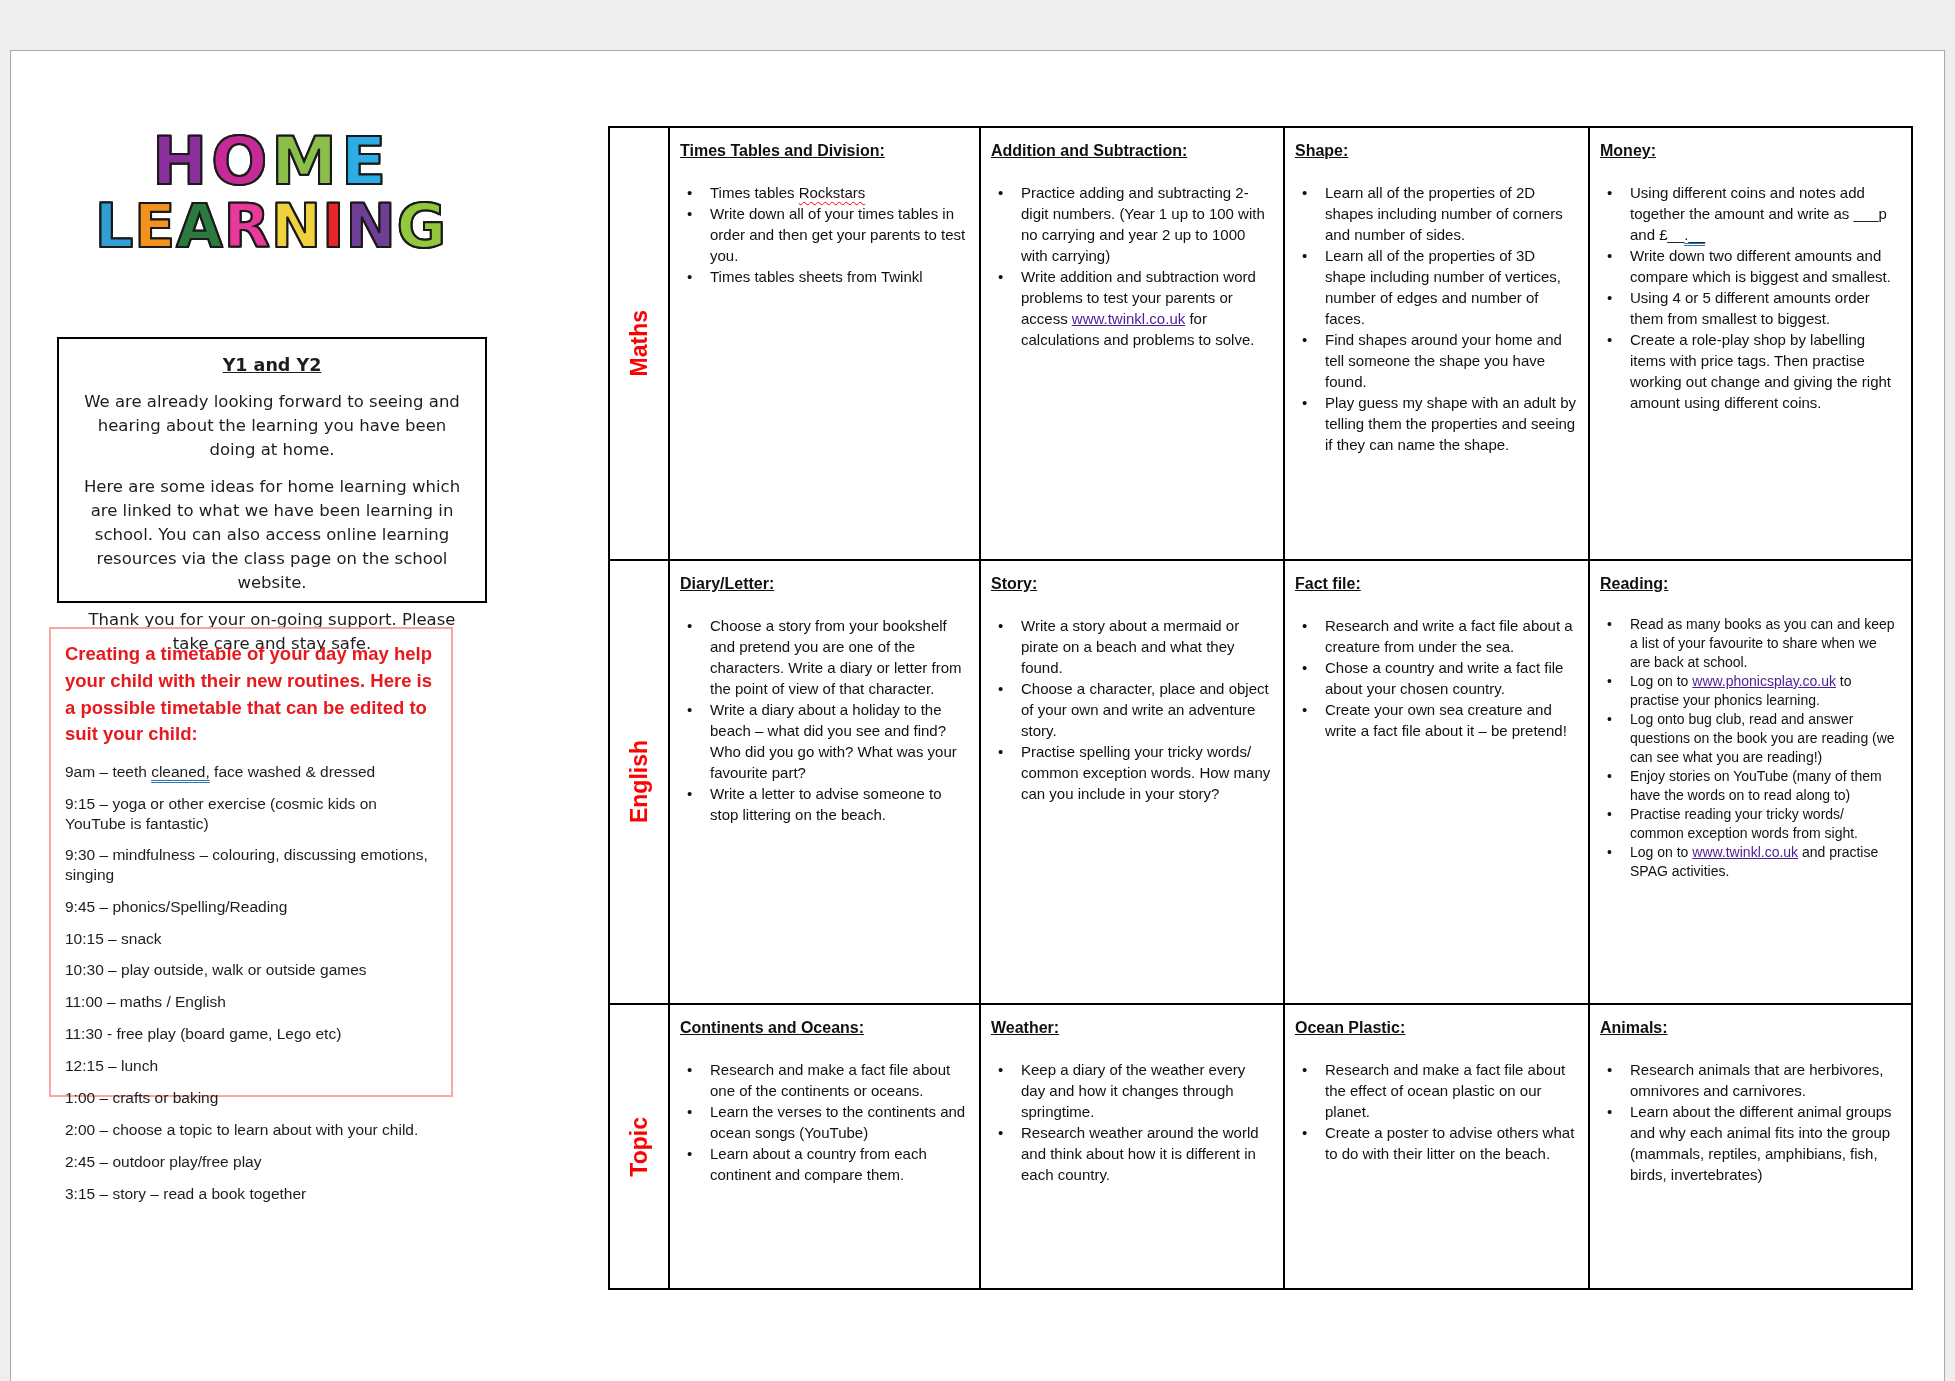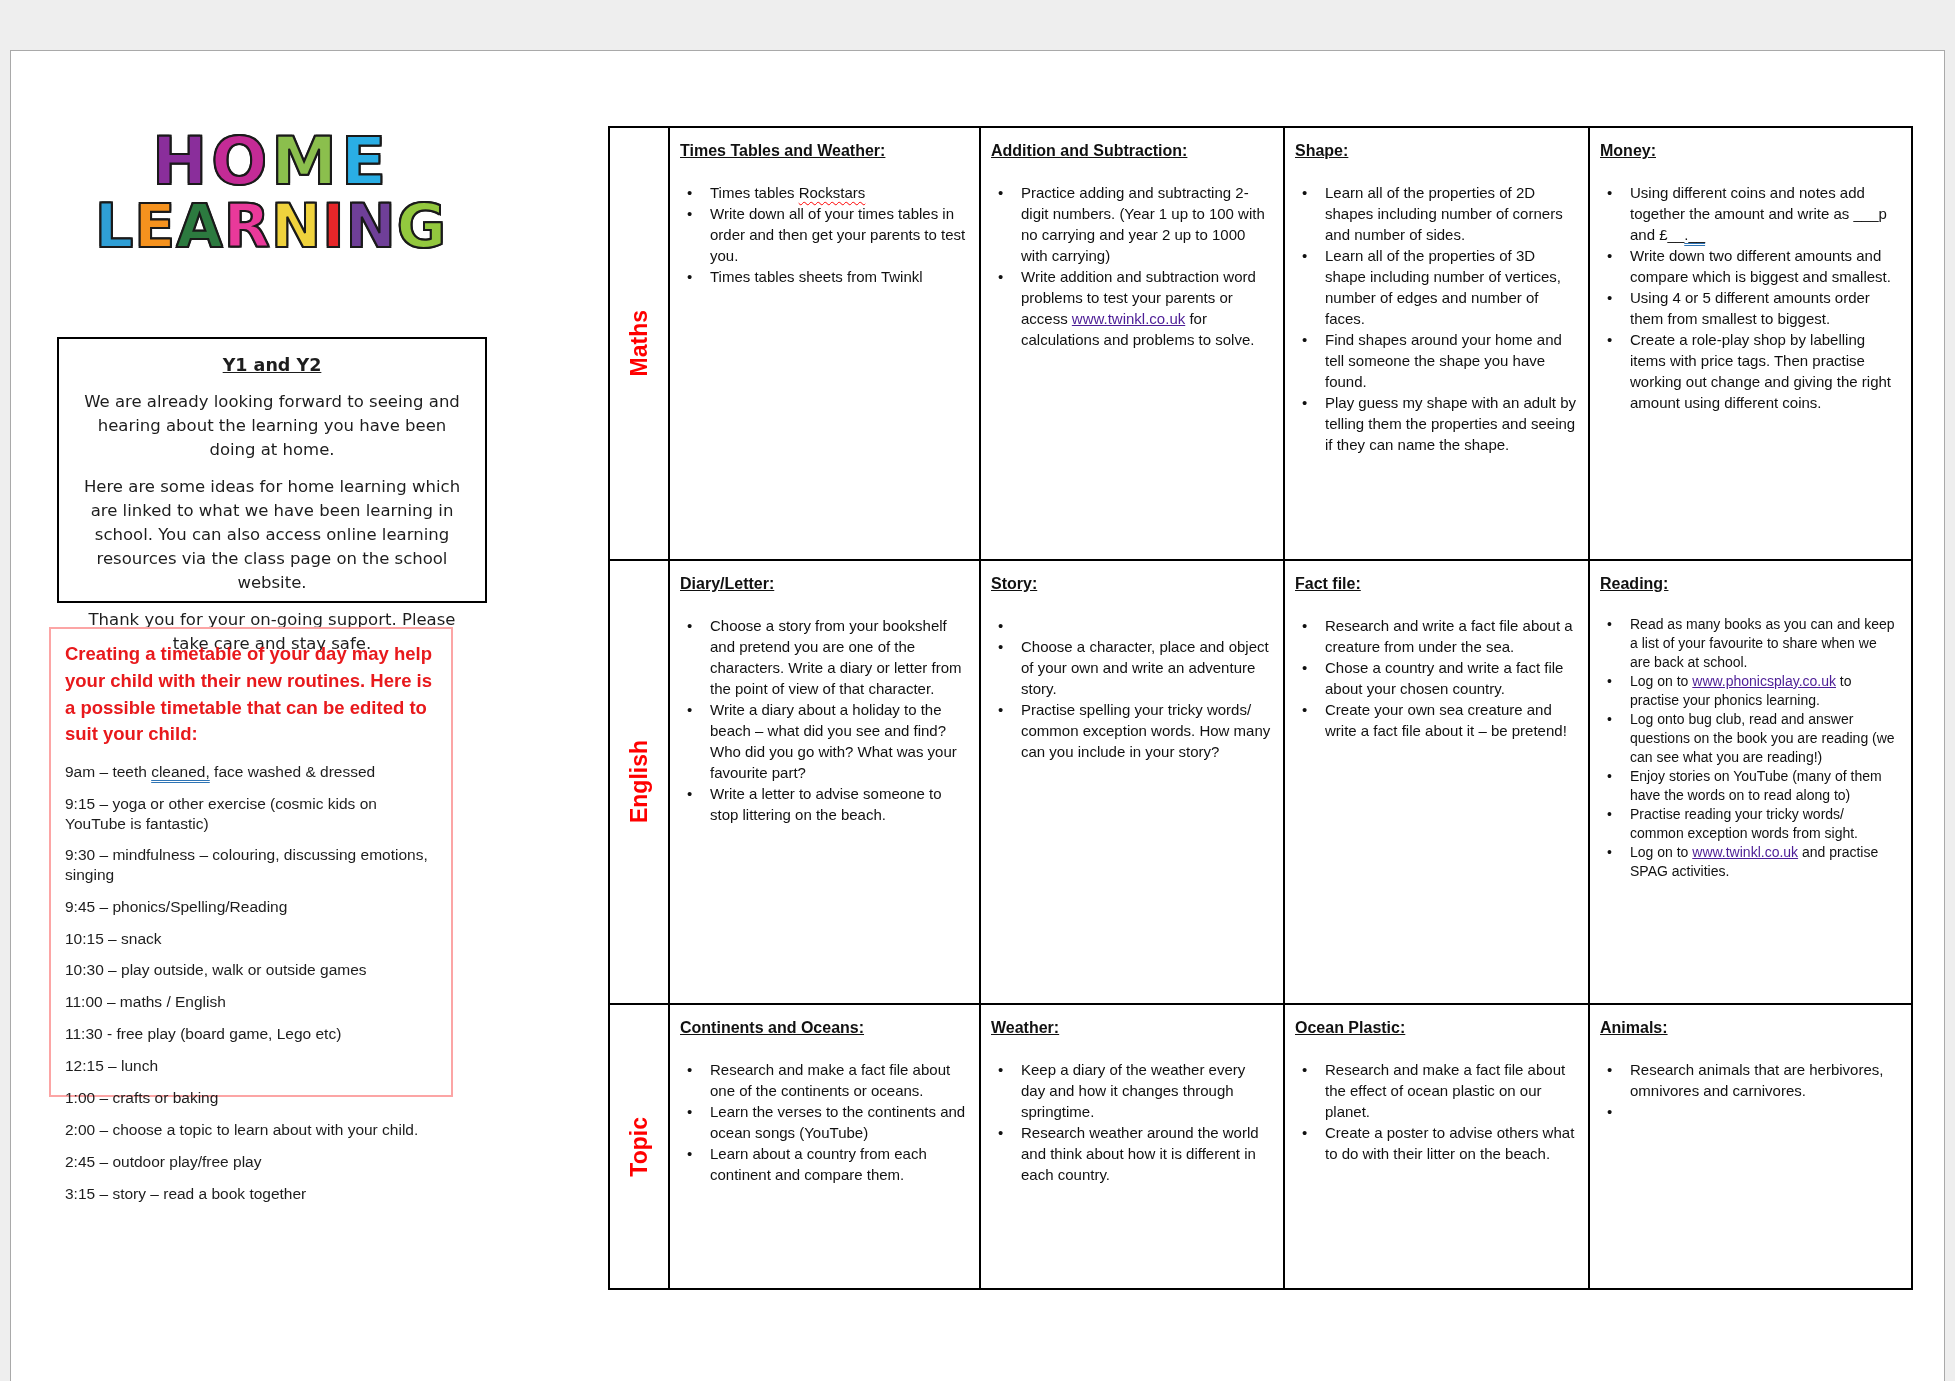--- a/index.html
+++ b/index.html
@@ -134,21 +134,21 @@
         <div class="timetable-item"><span>2:45 – outdoor play/free play</span></div>
         <div class="timetable-item"><span>3:15 – story – read a book together</span></div>
       </div>
   </div>
 
   <div class="hl-table" id="hl-table">
       <div class="hl-cell row-label">
         <span>Maths</span>
       </div>
       <div class="hl-cell">
-        <div class="cell-title">Times Tables and Weather:</div>
+        <div class="cell-title">Times Tables and Division:</div>
         <ul class="bullets">
           <li>
             <span class="bullet-marker">•</span>
             <span class="bullet-text"><span>Times tables </span><span class="seg-spell">Rockstars</span></span>
           </li>
           <li>
             <span class="bullet-marker">•</span>
             <span class="bullet-text"><span>Write down all of your times tables in order and then get your parents to test you.</span></span>
           </li>
           <li>
@@ -230,20 +230,21 @@
             <span class="bullet-marker">•</span>
             <span class="bullet-text"><span>Write a letter to advise someone to stop littering on the beach.</span></span>
           </li>
         </ul>
       </div>
       <div class="hl-cell">
         <div class="cell-title">Story:</div>
         <ul class="bullets">
           <li>
             <span class="bullet-marker">•</span>
+            <span class="bullet-text"><span>Write a story about a mermaid or pirate on a beach and what they found.</span></span>
           </li>
           <li>
             <span class="bullet-marker">•</span>
             <span class="bullet-text"><span>Choose a character, place and object of your own and write an adventure story.</span></span>
           </li>
           <li>
             <span class="bullet-marker">•</span>
             <span class="bullet-text"><span>Practise spelling your tricky words/ common exception words. How many can you include in your story?</span></span>
           </li>
         </ul>
@@ -342,18 +343,19 @@
       </div>
       <div class="hl-cell last-col last-row">
         <div class="cell-title">Animals:</div>
         <ul class="bullets">
           <li>
             <span class="bullet-marker">•</span>
             <span class="bullet-text"><span>Research animals that are herbivores, omnivores and carnivores.</span></span>
           </li>
           <li>
             <span class="bullet-marker">•</span>
+            <span class="bullet-text"><span>Learn about the different animal groups and why each animal fits into the group (mammals, reptiles, amphibians, fish, birds, invertebrates)</span></span>
           </li>
         </ul>
       </div>
     </div>
 
 </div>
 
 </body></html>

